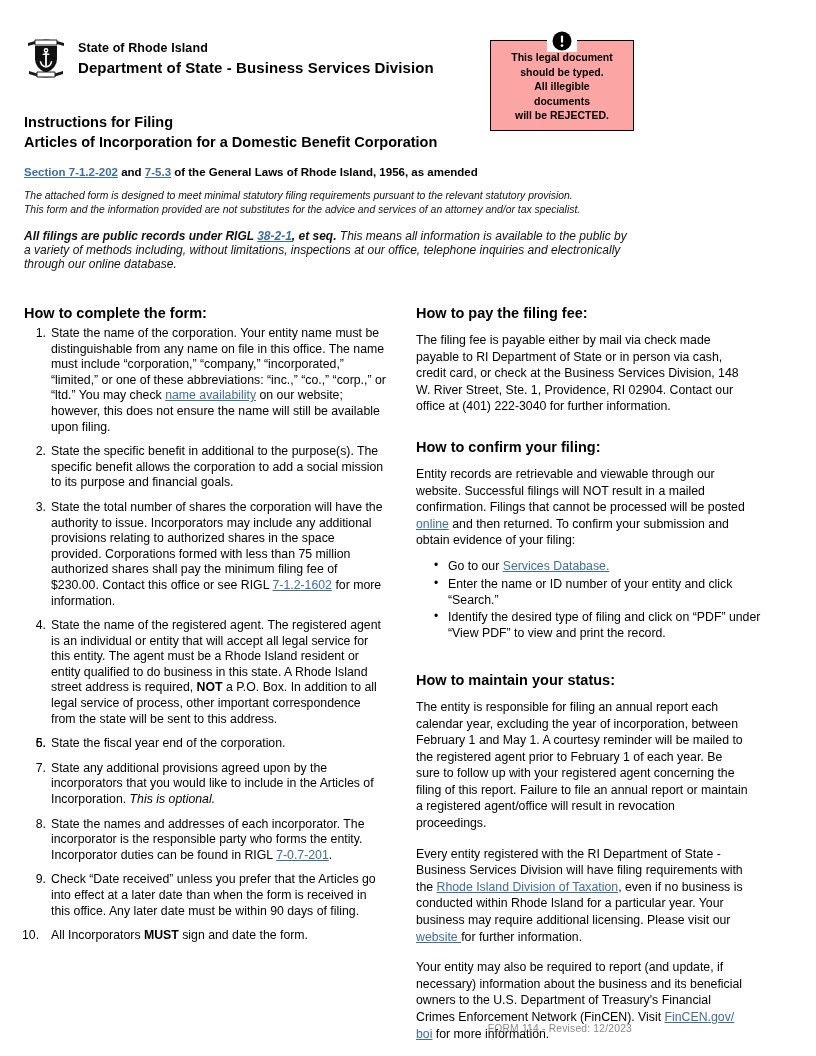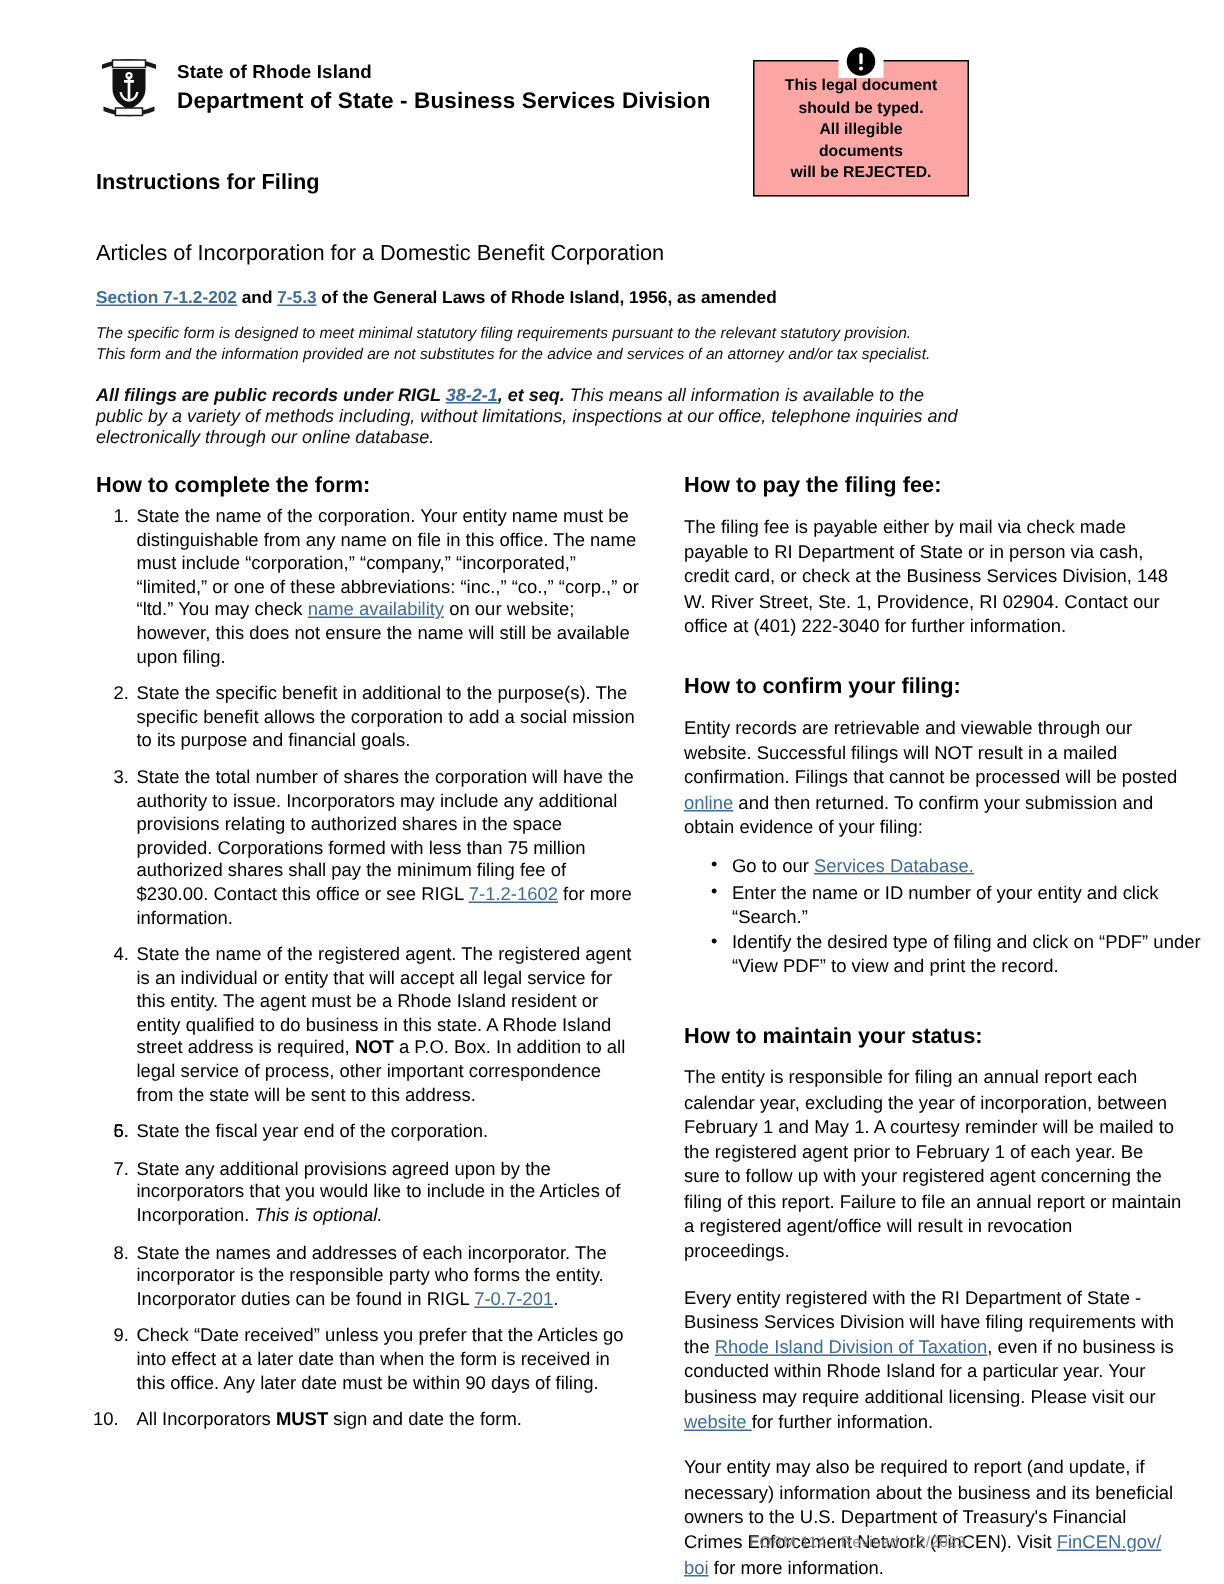--- a/index.html
+++ b/index.html
@@ -11,25 +11,25 @@
   body {
     width: 816px;
     height: 1056px;
     font-family: "Liberation Sans", sans-serif;
     color: #000000;
     position: relative;
     overflow: hidden;
   }
   .page {
     position: absolute;
-    left: 12px; top: 0;
+    left: 0; top: 0;
     width: 672px;
     height: 1056px;
     box-sizing: border-box;
-    padding: 36px 38px 0 52px;
+    padding: 36px 38px 0 24px;
   }
 
   
   .header {
     position: relative;
     height: 62px;
   }
   .brand {
     display: flex;
     align-items: flex-start;
@@ -91,23 +91,22 @@
   .doc-title {
     margin-top: 14px;
   }
   .doc-title .t1 {
     font-size: 14.5px;
     font-weight: bold;
     line-height: 20px;
   }
   .doc-title .t2 {
     font-size: 14.5px;
-    font-weight: normal;
+    font-weight: bold;
     line-height: 20px;
-    margin-top: 27px;
   }
 
   .statute {
     margin-top: 12px;
     font-size: 11.5px;
     font-weight: bold;
     line-height: 16px;
   }
   .disclaimer {
     margin-top: 9px;
@@ -135,21 +134,21 @@
     display: flex;
     margin-top: 16px;
     gap: 28px;
   }
   .col-left { width: 364px; flex: 0 0 364px; }
   .col-right { width: 348px; flex: 0 0 348px; }
 
   h2.sec {
     font-size: 14.5px;
     font-weight: bold;
-    margin: 0 0 3px 0;
+    margin: 16px 0 3px 0;
     line-height: 20px;
   }
   .col-right h2.sec { margin-bottom: 9px; }
   .col-right h2.sec.spaced { margin-top: 22px; }
 
   ol.steps {
     margin: 0;
     padding: 0;
     list-style: none;
     counter-reset: step;
@@ -263,21 +262,21 @@
   <div class="doc-title">
     <div class="t1">Instructions for Filing</div>
     <div class="t2">Articles of Incorporation for a Domestic Benefit Corporation</div>
   </div>
 
   <div class="statute">
     <span class="doclink">Section 7-1.2-202</span><span> and </span><span class="doclink">7-5.3</span><span> of the General Laws of Rhode Island, 1956, as amended</span>
   </div>
 
   <div class="disclaimer">
-    <div>The specific form is designed to meet minimal statutory filing requirements pursuant to the relevant statutory provision.</div>
+    <div>The attached form is designed to meet minimal statutory filing requirements pursuant to the relevant statutory provision.</div>
     <div>This form and the information provided are not substitutes for the advice and services of an attorney and/or tax specialist.</div>
   </div>
 
   <div class="public-records">
     <b>All filings are public records under RIGL </b><b class="doclink">38-2-1</b><b>, et seq.</b><span> This means all information is available to the public by a variety of methods including, without limitations, inspections at our office, telephone inquiries and electronically through our online database.</span>
   </div>
 
   <div class="columns">
 
     <div class="col-left">

